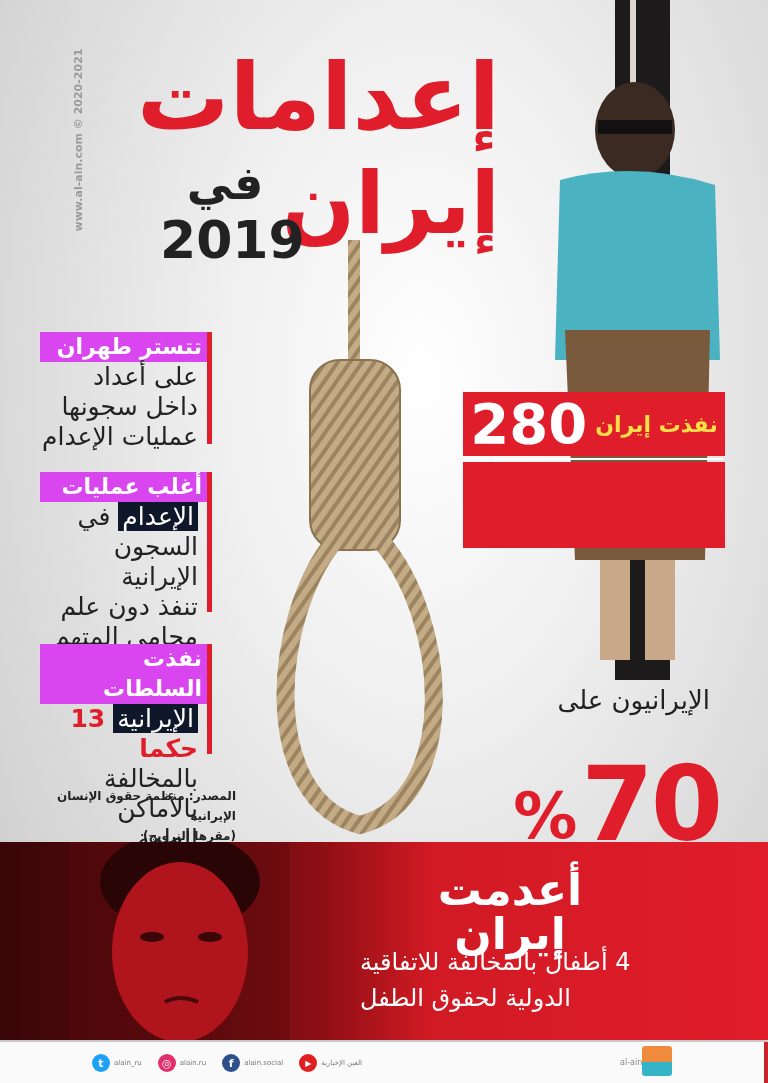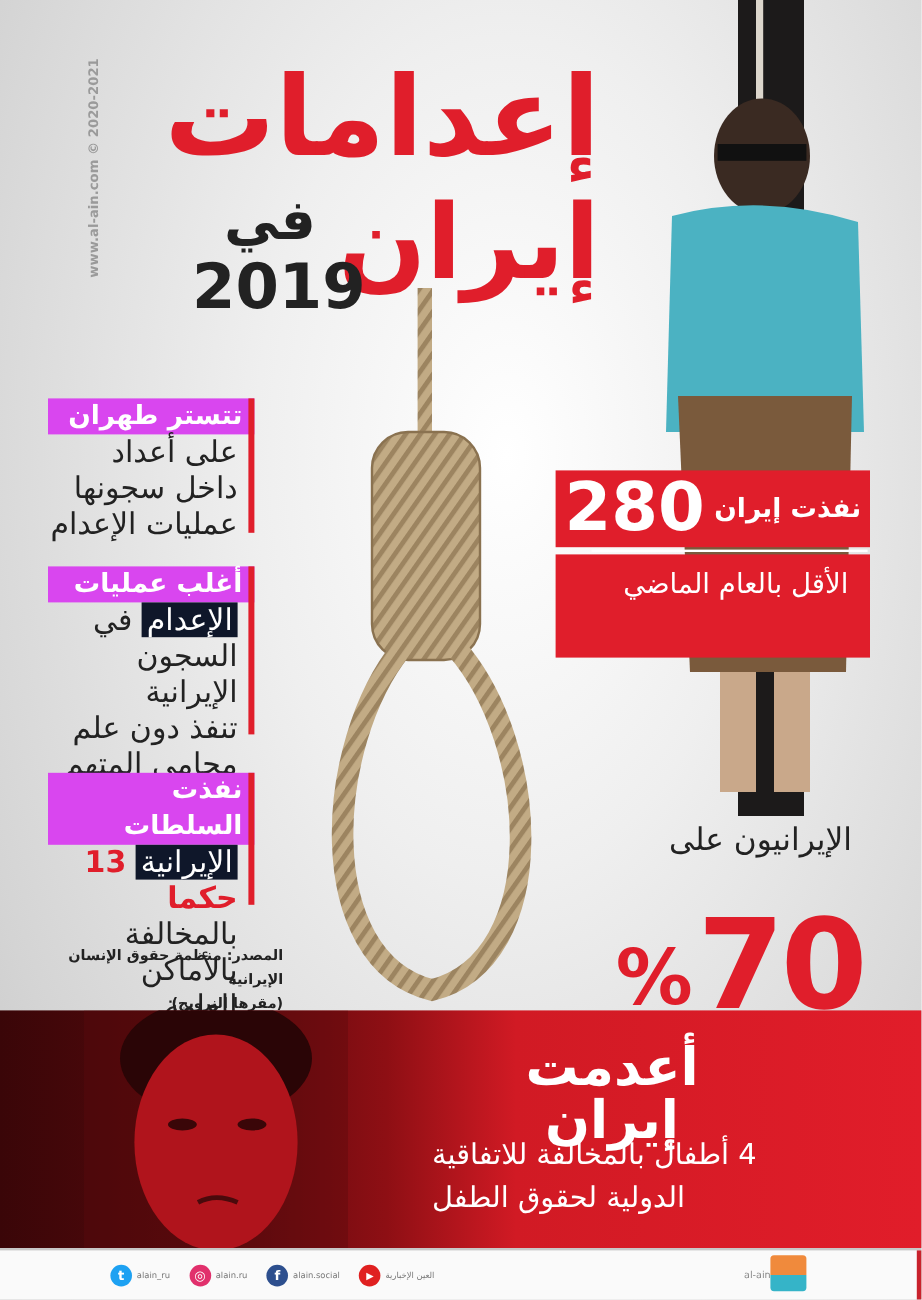--- a/index.html
+++ b/index.html
@@ -31,21 +31,21 @@
     
     .fact { left: 40px; width: 172px; }
     .fact .bar { position: absolute; right: 0; top: 0; width: 5px; background: #e01e2b; }
     .fact .hl { background: #d946ef; color: #fff; font-weight: bold; font-size: 22px; line-height: 30px; padding: 0 10px 0 6px; display: block; }
     .fact .ln { color: #222; font-size: 25px; line-height: 30px; padding-right: 14px; display: block; }
     .fact .hl-inline { background: #0f172a; color: #fff; padding: 0 4px; }
 
     
     .box280 { left: 463px; top: 392px; width: 262px; height: 156px; }
     .box280 .top { position: absolute; left: 0; top: 0; width: 262px; height: 64px; background: #e01e2b; display: flex; align-items: center; justify-content: center; gap: 8px; direction: rtl; }
-    .box280 .top .lbl { color: #ffffff; font-size: 22px; font-weight: bold; }
+    .box280 .top .lbl { color: #fde047; font-size: 22px; font-weight: bold; }
     .box280 .top .num { color: #fff; font-size: 56px; font-weight: bold; line-height: 1; }
     .box280 .sep { position: absolute; left: 30px; top: 66px; width: 230px; height: 2px; background: #fff; }
     .box280 .bot { position: absolute; left: 0; top: 70px; width: 262px; height: 86px; background: #e01e2b; color: #fff; font-size: 23px; line-height: 30px; padding: 10px 18px 0 0; }
 
     
     .hide-text { left: 505px; top: 684px; width: 205px; color: #222; font-size: 26px; line-height: 32px; }
     .pct { left: 520px; top: 752px; width: 200px; color: #e01e2b; font-weight: bold; line-height: 1; display: flex; align-items: flex-end; justify-content: flex-end; }
     .pct .n { font-size: 104px; letter-spacing: -3px; }
     .pct .s { font-size: 64px; margin-right: 4px; padding-bottom: 8px; }
 
@@ -135,21 +135,20 @@
   <span class="ln">العامة</span>
 </div>
 
 <div class="abs box280">
   <div class="top">
     <span class="lbl">نفذت إيران</span>
     <span class="num">280</span>
   </div>
   <div class="sep"></div>
   <div class="bot ar">
-    <div>الأقل بالعام الماضي</div>
   </div>
 </div>
 
 <div class="abs hide-text ar">
   <div>الإيرانيون على</div>
 </div>
 <div class="abs pct">
   <span class="s">%</span>
   <span class="n">70</span>
 </div>

